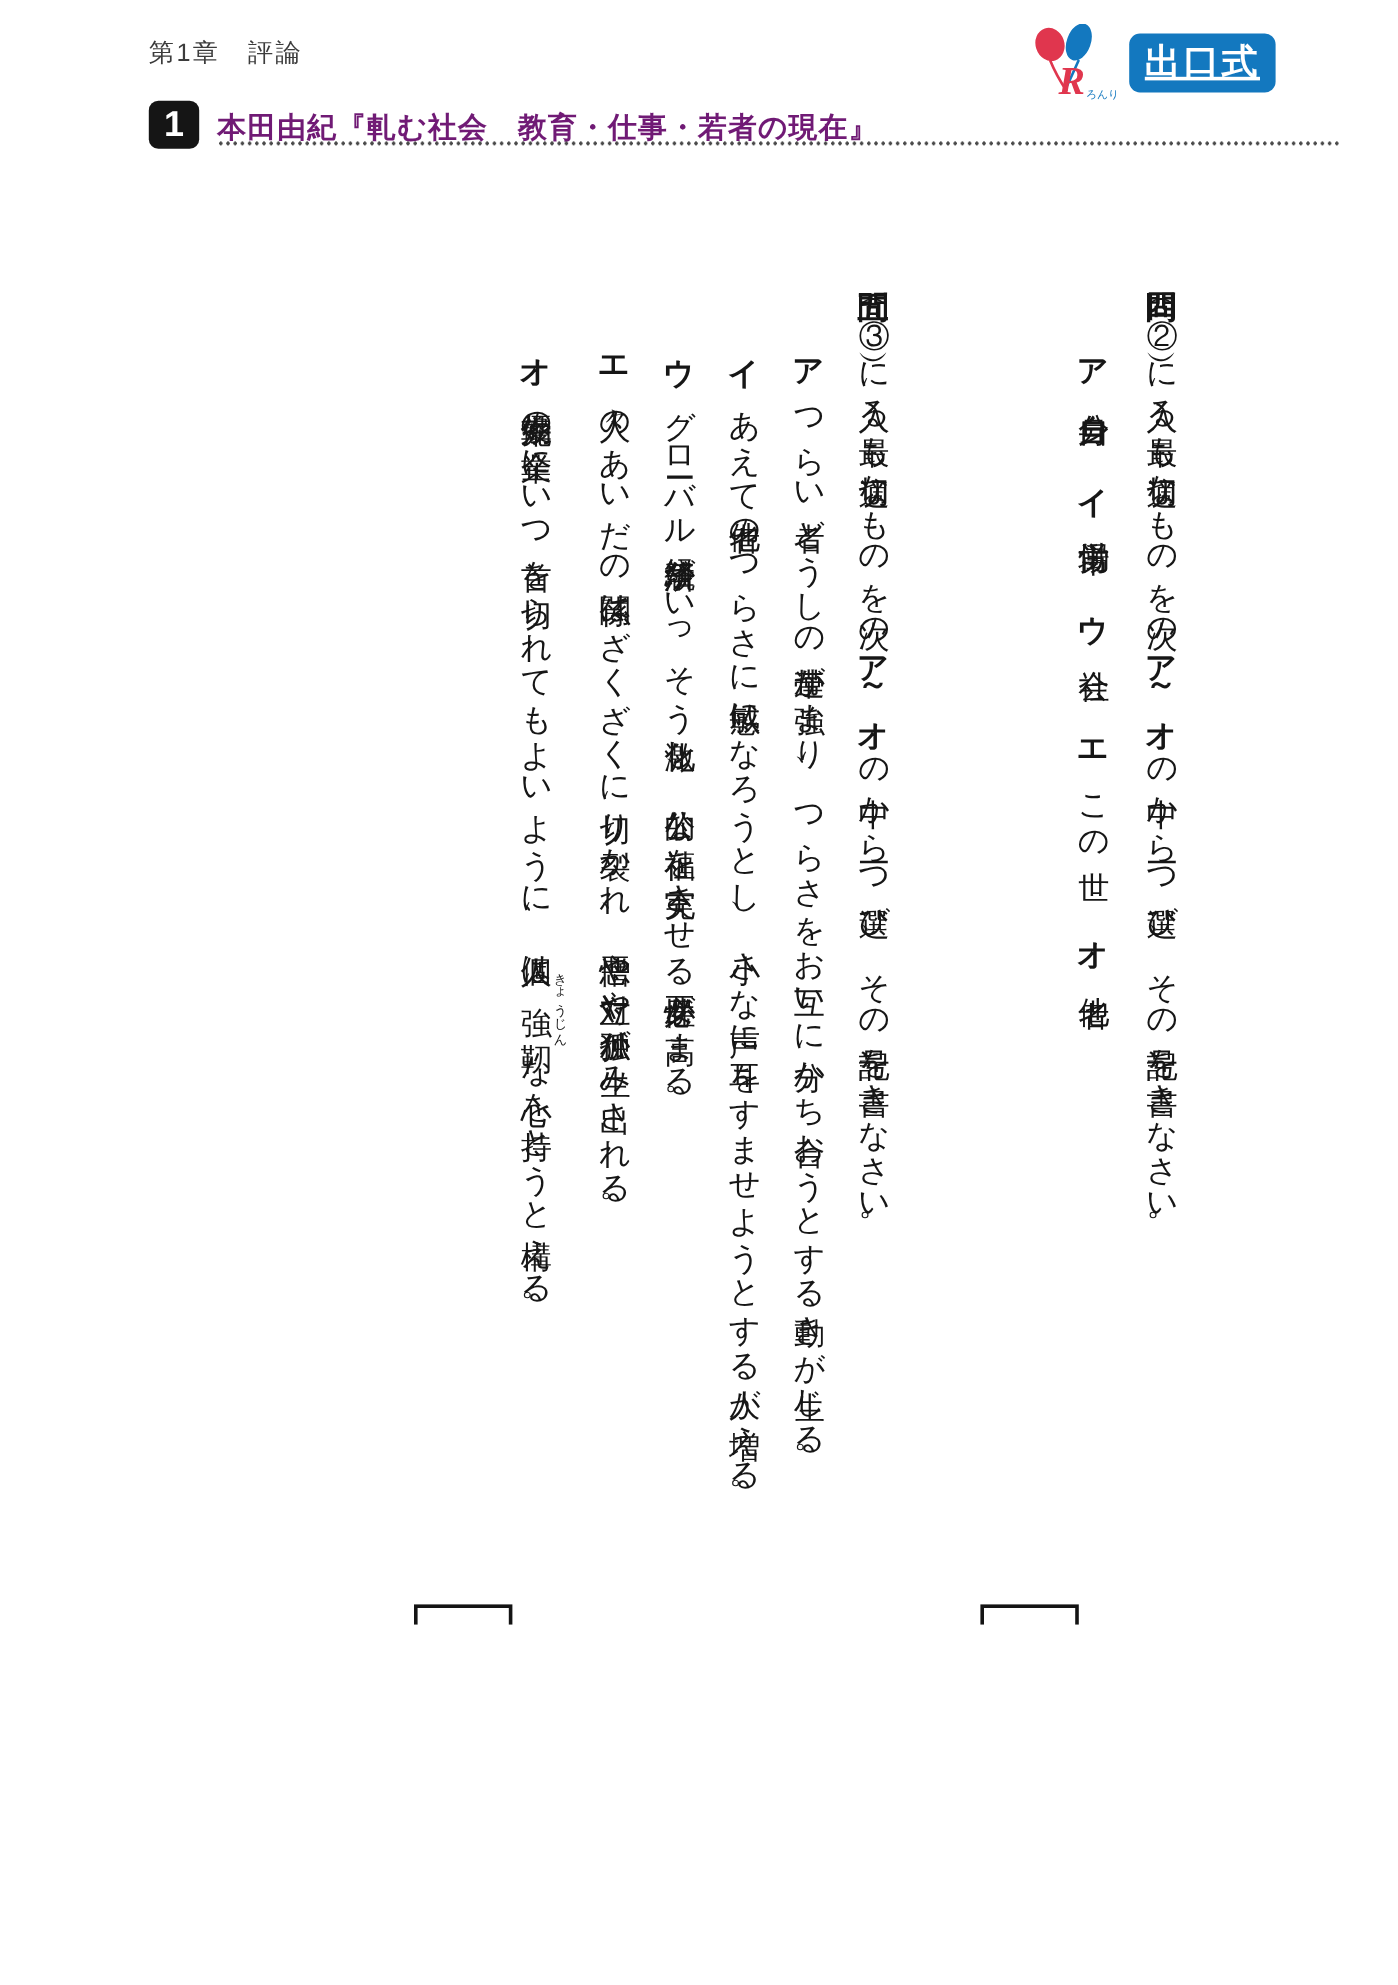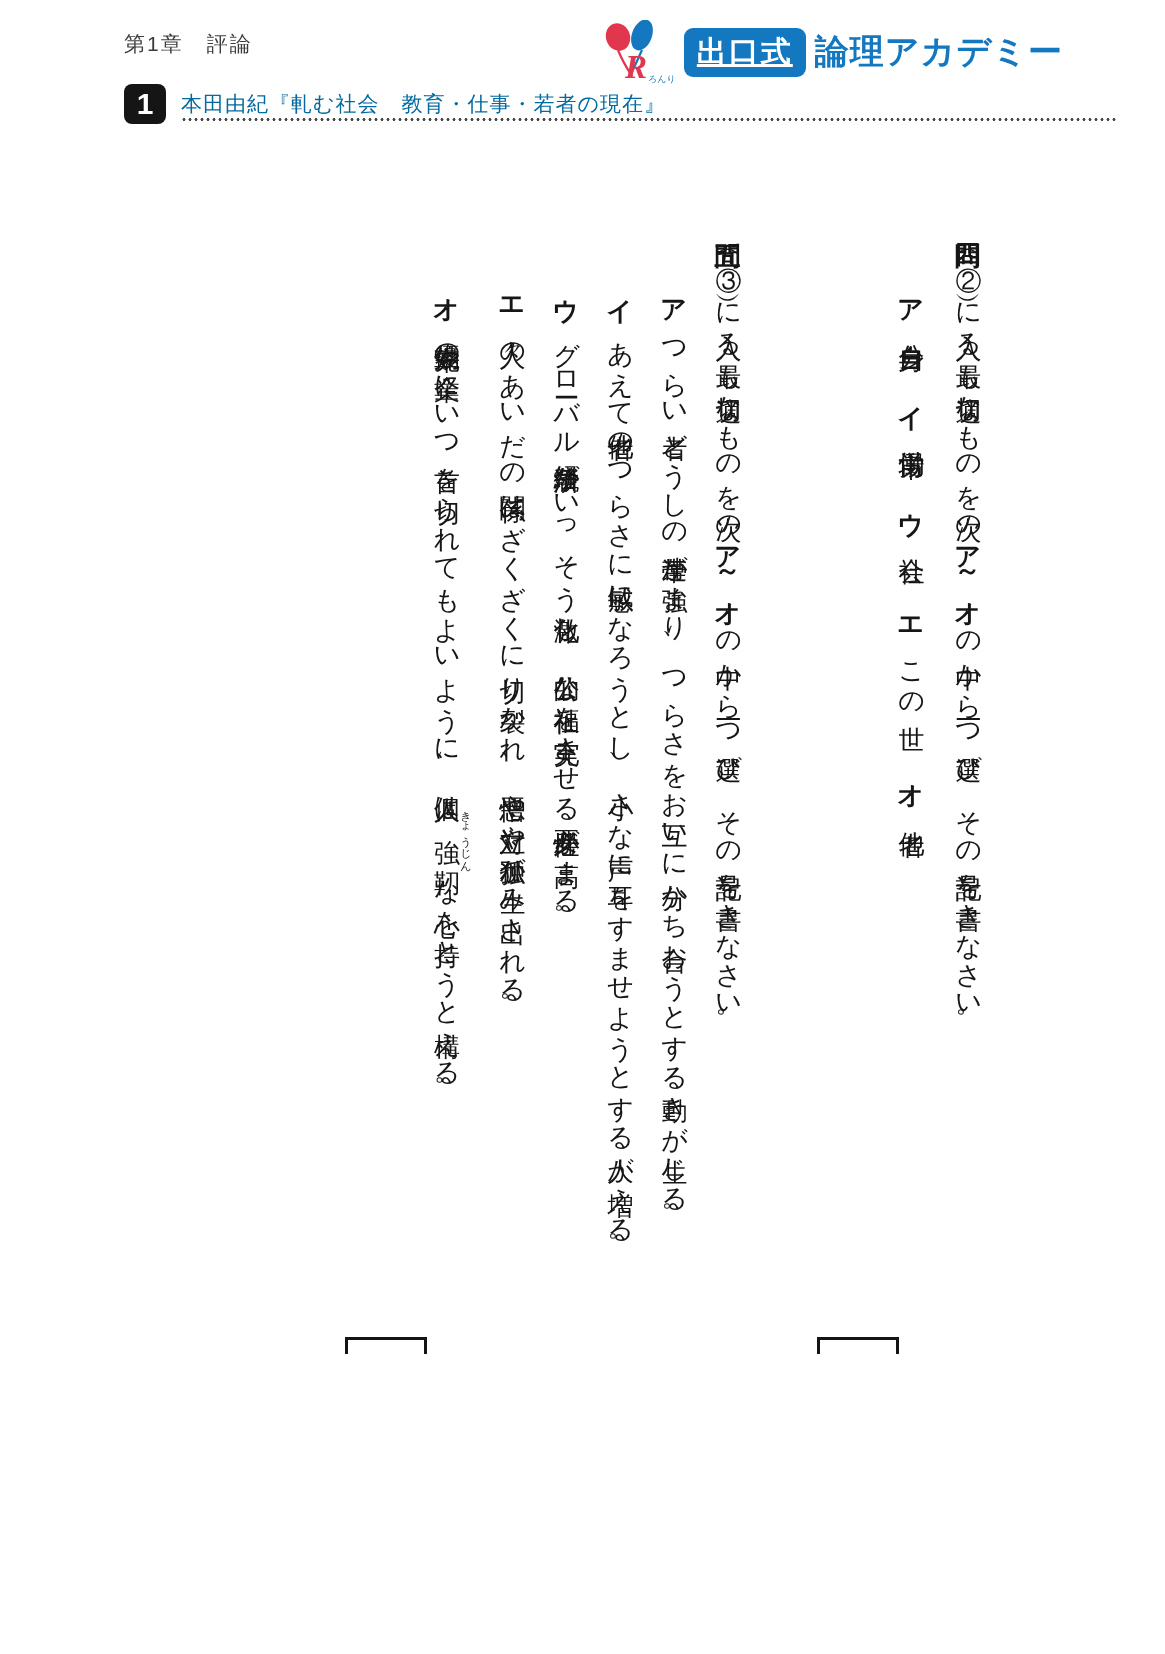--- a/index.html
+++ b/index.html
@@ -40,21 +40,21 @@
     position:absolute;left:124px;top:84px;
     width:42px;height:40px;border-radius:8px;
     background:#151515;color:#ffffff;
     font-family:"Liberation Sans", sans-serif;
     font-weight:700;font-size:30px;
     display:flex;align-items:center;justify-content:center;
   }
   .lesson-title{
     position:absolute;left:181px;top:90px;
     font-family:"Liberation Sans", sans-serif;
-    font-weight:400;font-size:21px;color:#0369a1;
+    font-weight:700;font-size:24px;color:#701a75;
     letter-spacing:1px;
   }
   .dotted-rule{
     position:absolute;left:181px;top:117px;
     width:935px;height:5px;
     background-image:radial-gradient(circle, #4a4a4a 1.4px, transparent 1.6px);
     background-size:6px 5px;background-repeat:repeat-x;
   }
   
   .vcol{
@@ -121,21 +121,20 @@
   <div class="logo">
     <svg width="80" height="64" viewBox="0 0 80 64">
       <ellipse cx="23" cy="17" rx="12" ry="14" fill="#e0364e" transform="rotate(-18 23 17)"></ellipse>
       <ellipse cx="47" cy="15" rx="10" ry="16" fill="#1378bf" transform="rotate(20 47 15)"></ellipse>
       <path d="M23 30 C 27 40, 31 47, 37 56" stroke="#e0364e" stroke-width="2.2" fill="none"></path>
       <path d="M47 30 C 43 39, 39 48, 35 56" stroke="#1378bf" stroke-width="2.2" fill="none"></path>
       <text x="30" y="58" font-size="33" font-weight="bold" font-style="italic" fill="#e0364e" font-family="Liberation Serif, serif">R</text>
       <text x="53" y="62" font-size="9" fill="#1378bf" font-family="Liberation Sans, sans-serif">ろんり</text>
     </svg>
     <span class="logo-badge">出口式</span>
-    <span class="logo-title">論理アカデミー</span>
   </div>
 
   <div class="lesson-badge">1</div>
   <div class="lesson-title">本田由紀『軋む社会　教育・仕事・若者の現在』</div>
   <div class="dotted-rule"></div>
 
   <div class="vcol q-col" style="top:222px; right:183px;">
     <span class="q-num">問四</span><span class="blank-ref">（②）</span><span>に入る最も適切なものを次の</span><span class="range-bold">ア～オ</span><span>の中から一つ選び、その記号を書きなさい。</span>
   </div>
 

